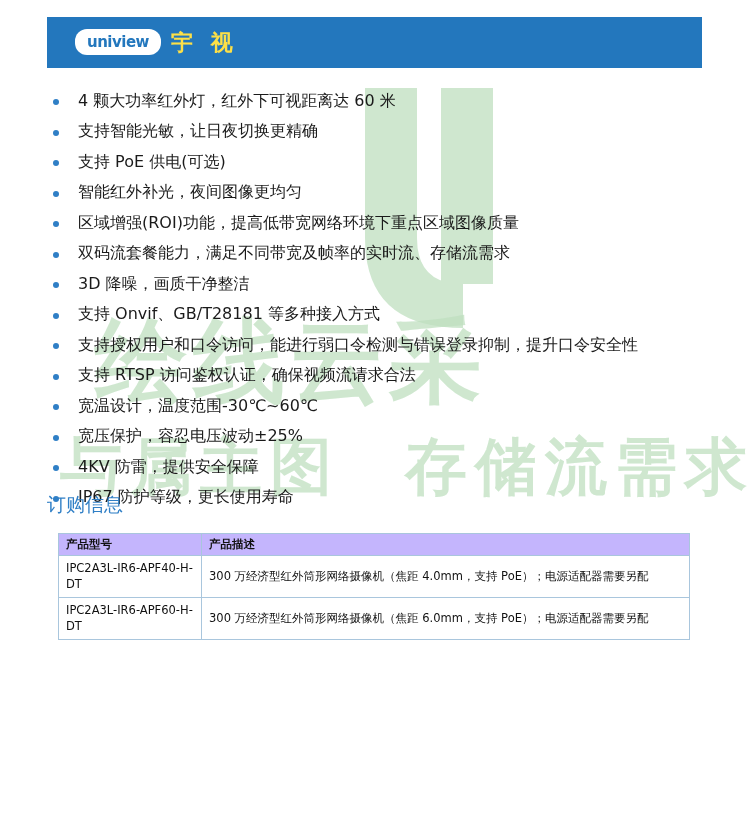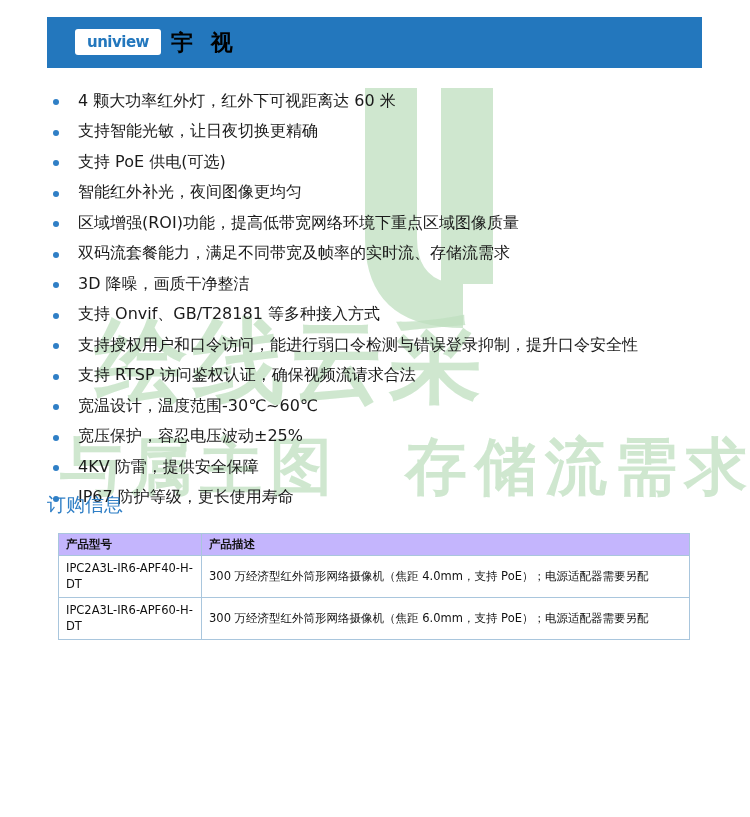--- a/index.html
+++ b/index.html
@@ -72,39 +72,39 @@
     background: #2377bd;
     z-index: 2;
   }
   .logo-box {
     position: absolute;
     left: 28px;
     top: 12px;
     width: 86px;
     height: 26px;
     background: #ffffff;
-    border-radius: 3px;
+    border-radius: 12px;
   }
   .logo-text {
     position: absolute;
     left: 0; top: 0;
     width: 86px; height: 26px;
     line-height: 26px;
     text-align: center;
     color: #2377bd;
     font-size: 15px;
     font-weight: bold;
     letter-spacing: -0.5px;
     font-family: "DejaVu Sans", sans-serif;
   }
   .brand-cn {
     position: absolute;
     left: 124px;
     top: 11px;
-    color: #000000;
+    color: #fde047;
     font-size: 22px;
     font-weight: bold;
     letter-spacing: 5px;
     font-family: "DejaVu Sans", sans-serif;
   }
 
   
   .features {
     position: absolute;
     left: 47px;

